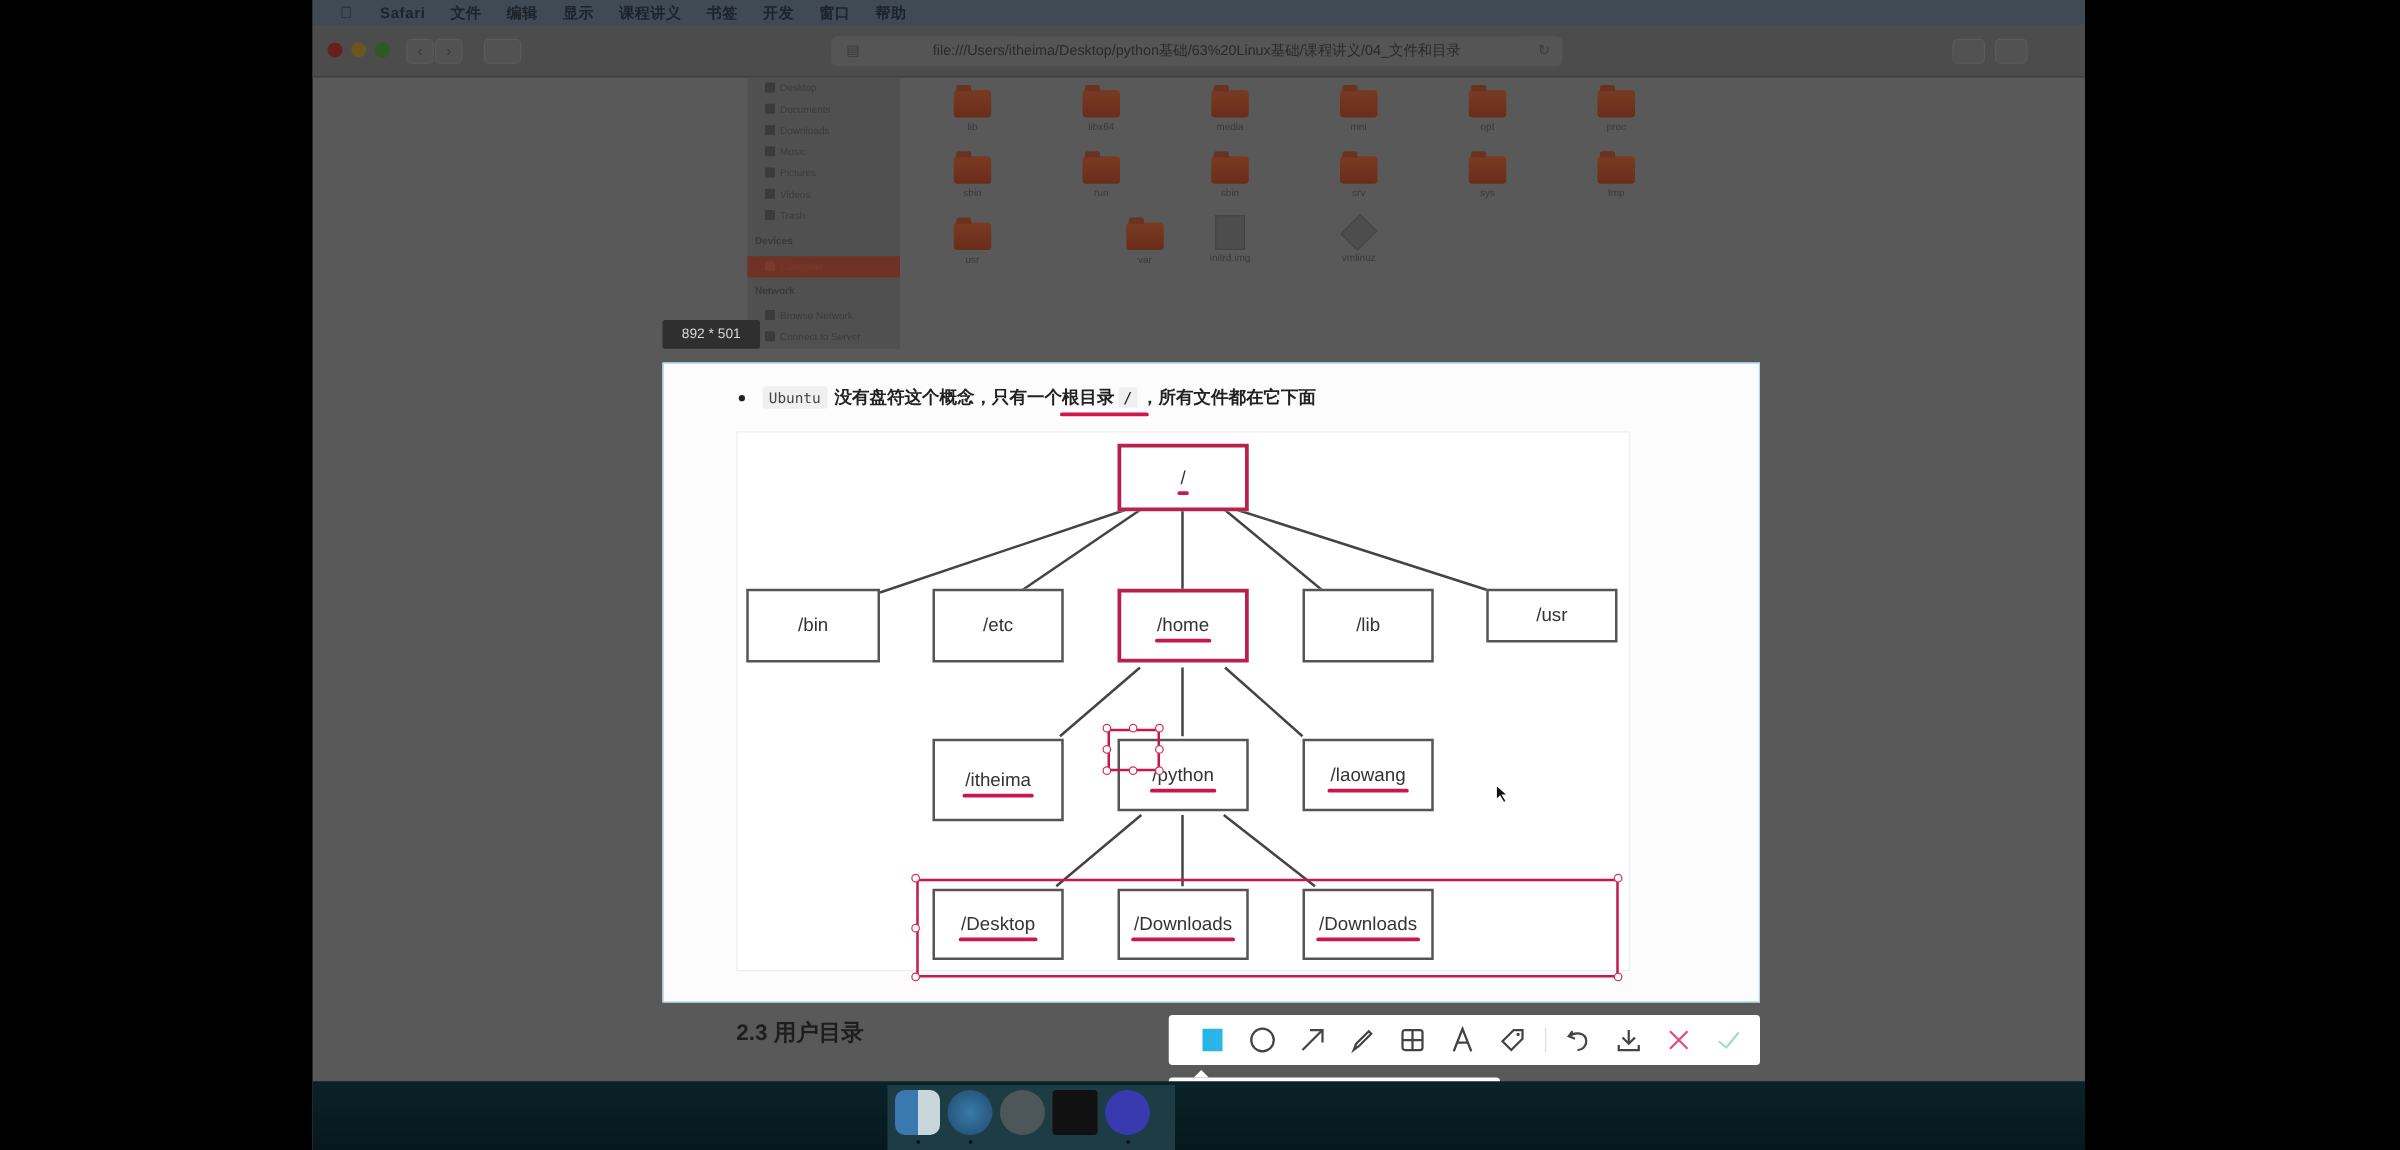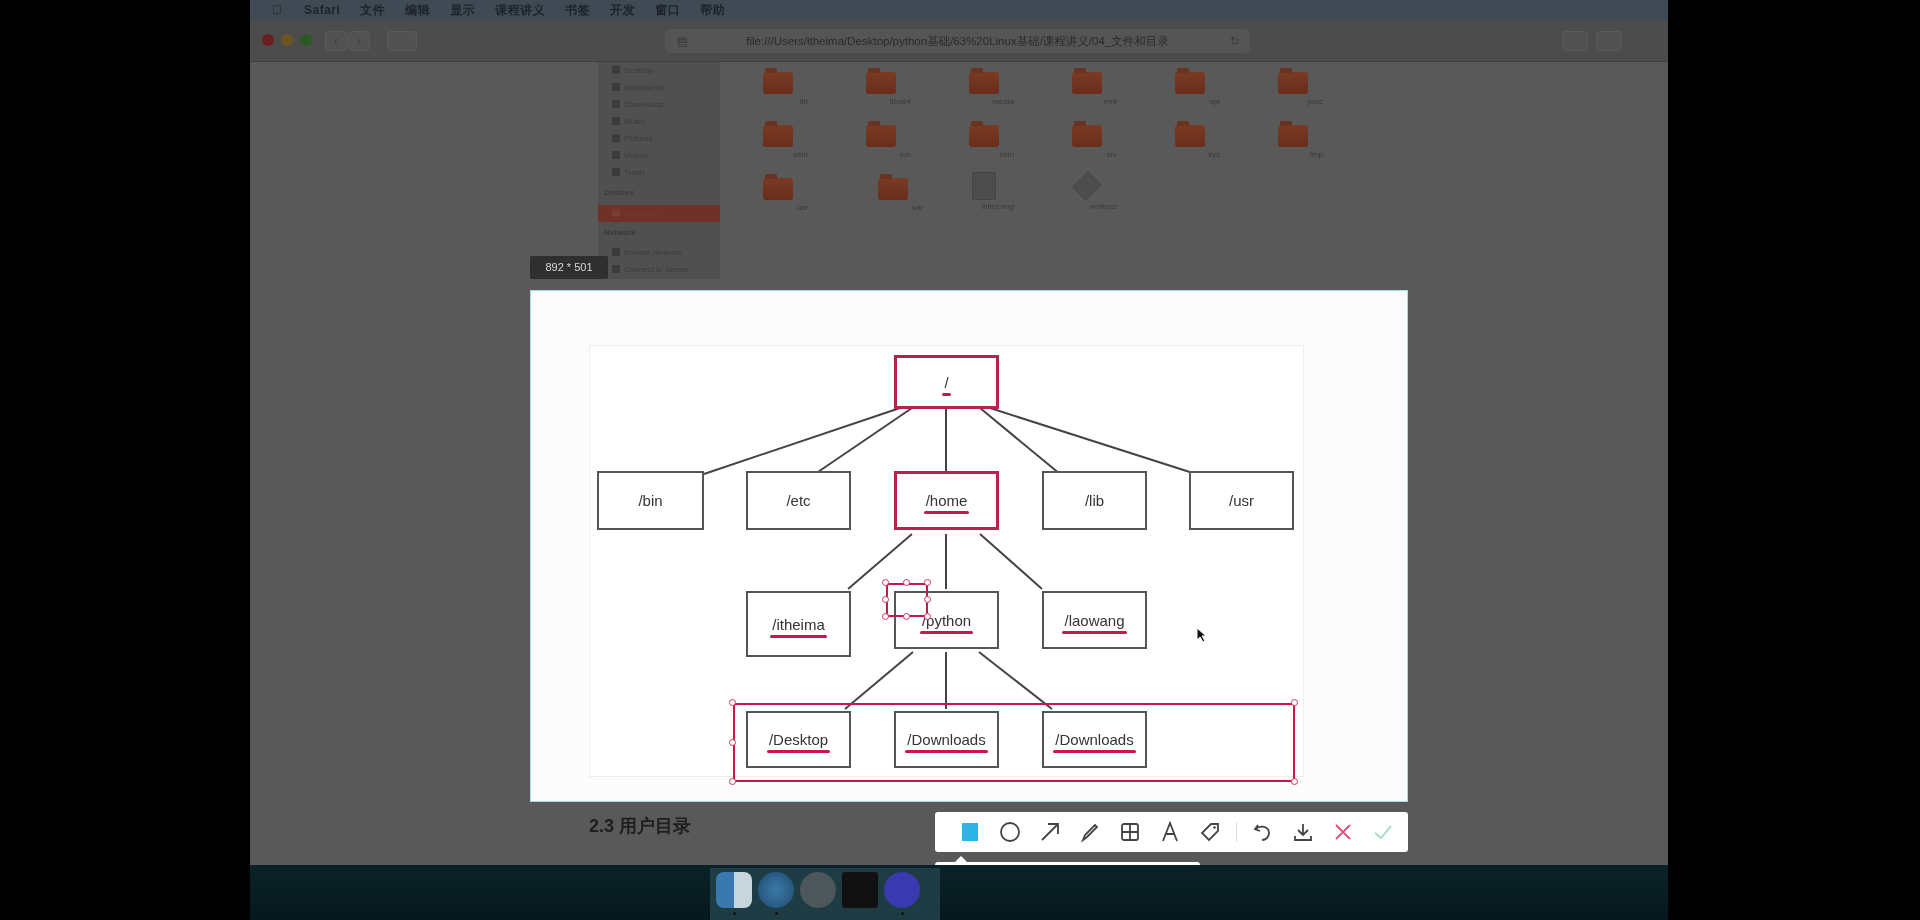--- a/index.html
+++ b/index.html
@@ -27,21 +27,21 @@
   #addressbar { left: 415px; top: 9px; width: 585px; height: 24px; background: #555; border-radius: 5px; color: #2a2a2a; font-size: 11.5px; line-height: 24px; text-align: center; }
   #addressbar .reader { position: absolute; left: 12px; top: 0; color: #3a3a3a; }
   #addressbar .reload { position: absolute; right: 10px; top: 0; color: #3a3a3a; }
 
   
   #finder-sidebar { left: 348px; top: 62px; width: 122px; height: 217px; background: #505050; }
   .fs-item { position: absolute; left: 14px; font-size: 8px; color: #3b3b3b; white-space: nowrap; }
   .fs-item .ic { display: inline-block; width: 8px; height: 8px; background: #3b3b3b; margin-right: 4px; vertical-align: -1px; border-radius: 1px; }
   .fs-head { position: absolute; left: 6px; font-size: 8px; font-weight: bold; color: #3a3a3a; }
   .fs-sel { position: absolute; left: 0; top: 143px; width: 122px; height: 17px; background: #6e3326; }
-  .file { position: absolute; width: 60px; text-align: right; font-size: 8px; color: #3a3a3a; }
+  .file { position: absolute; width: 60px; text-align: center; font-size: 8px; color: #3a3a3a; }
   .folder { width: 30px; height: 22px; margin: 0 auto 3px; background: linear-gradient(#7a3b24, #6a2d1a); border-radius: 3px; position: relative; }
   .folder::before { content: ""; position: absolute; left: 2px; top: -4px; width: 12px; height: 5px; background: #6a3220; border-radius: 2px 2px 0 0; }
   .doc { width: 24px; height: 28px; margin: 0 auto 2px; background: #4d4d4d; border: 1px solid #444; }
 
   
   #section-heading { left: 339px; top: 814px; font-size: 18px; font-weight: bold; color: #1e1e1e; }
 
   
   #size-label { left: 280px; top: 256px; width: 78px; height: 23px; background: #2f2f2f; color: #d8d8d8; font-size: 11px; line-height: 23px; text-align: center; border-radius: 2px; }
 
@@ -140,30 +140,37 @@
     <div class="file" style="left:1013px;top:72px"><div class="folder"></div><span>proc</span></div>
 
     <div class="file" style="left:498px;top:125px"><div class="folder"></div><span>sbin</span></div>
     <div class="file" style="left:601px;top:125px"><div class="folder"></div><span>run</span></div>
     <div class="file" style="left:704px;top:125px"><div class="folder"></div><span>sbin</span></div>
     <div class="file" style="left:807px;top:125px"><div class="folder"></div><span>srv</span></div>
     <div class="file" style="left:910px;top:125px"><div class="folder"></div><span>sys</span></div>
     <div class="file" style="left:1013px;top:125px"><div class="folder"></div><span>tmp</span></div>
 
     <div class="file" style="left:498px;top:178px"><div class="folder"></div><span>usr</span></div>
-    <div class="file" style="left:613px;top:178px"><div class="folder"></div><span>var</span></div>
+    <div class="file" style="left:636px;top:178px"><div class="folder"></div><span>var</span></div>
     <div class="file" style="left:704px;top:172px"><div class="doc"></div><span>initrd.img</span></div>
     <div class="file" style="left:807px;top:172px"><div class="doc" style="transform:rotate(45deg) scale(.8)"></div><span>vmlinuz</span></div>
   </div>
 
   <div id="section-heading" class="abs">2.3 用户目录</div>
 
   <div id="size-label" class="abs">892 * 501</div>
 
   <div id="capture" class="abs">
+    <div id="bullet-line">
+      <span class="dot"></span>
+      <span class="code">Ubuntu</span>
+      <span>没有盘符这个概念，只有一个</span>
+      <span class="hl"><span>根目录</span><span class="slash">/</span></span>
+      <span>，所有文件都在它下面</span>
+    </div>
 
     <div id="diagram">
       <svg width="713" height="430">
         <g stroke="#444" stroke-width="2" fill="none">
 
           <line x1="310" y1="62" x2="114" y2="128"></line>
           <line x1="322" y1="62" x2="225" y2="128"></line>
           <line x1="356" y1="62" x2="356" y2="128"></line>
           <line x1="390" y1="62" x2="470" y2="128"></line>
           <line x1="400" y1="62" x2="606" y2="128"></line>
@@ -187,21 +194,21 @@
         </div>
       <div class="node" style="left:156px;top:125px;width:105px;height:59px">
           <span class="lbl">/etc</span>
         </div>
       <div class="node hot" style="left:304px;top:125px;width:105px;height:59px">
           <span class="lbl ul">/home</span>
         </div>
       <div class="node" style="left:452px;top:125px;width:105px;height:59px">
           <span class="lbl">/lib</span>
         </div>
-      <div class="node" style="left:599px;top:125px;width:105px;height:59px">
+      <div class="node" style="left:599px;top:125px;width:105px;height:43px">
           <span class="lbl">/usr</span>
         </div>
 
       <div class="node" style="left:156px;top:245px;width:105px;height:66px">
           <span class="lbl ul">/itheima</span>
         </div>
       <div class="node" style="left:304px;top:245px;width:105px;height:58px">
           <span class="lbl ul">/python</span>
         </div>
       <div class="node" style="left:452px;top:245px;width:105px;height:58px">

